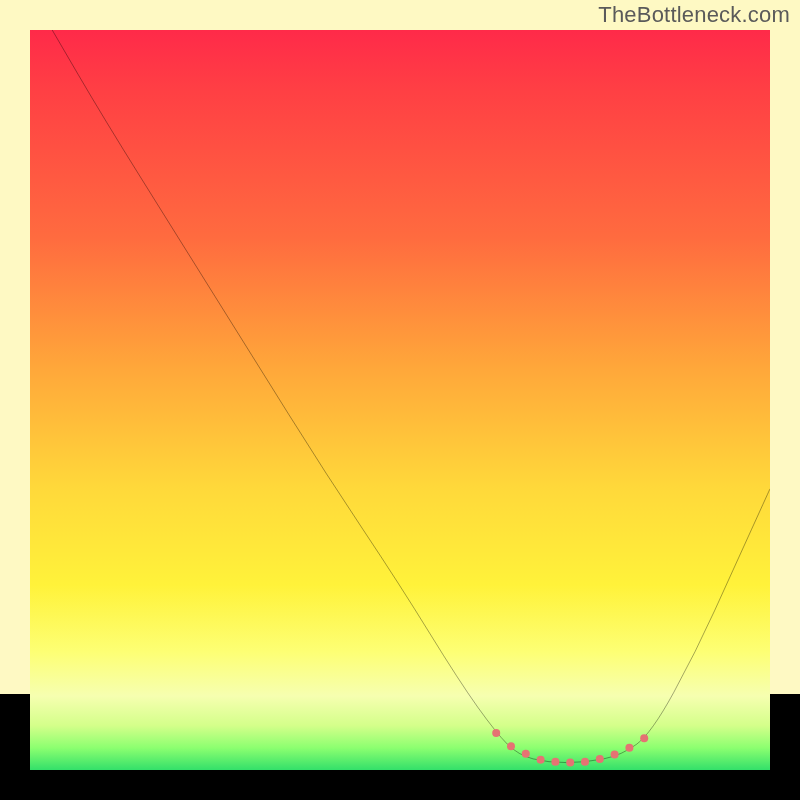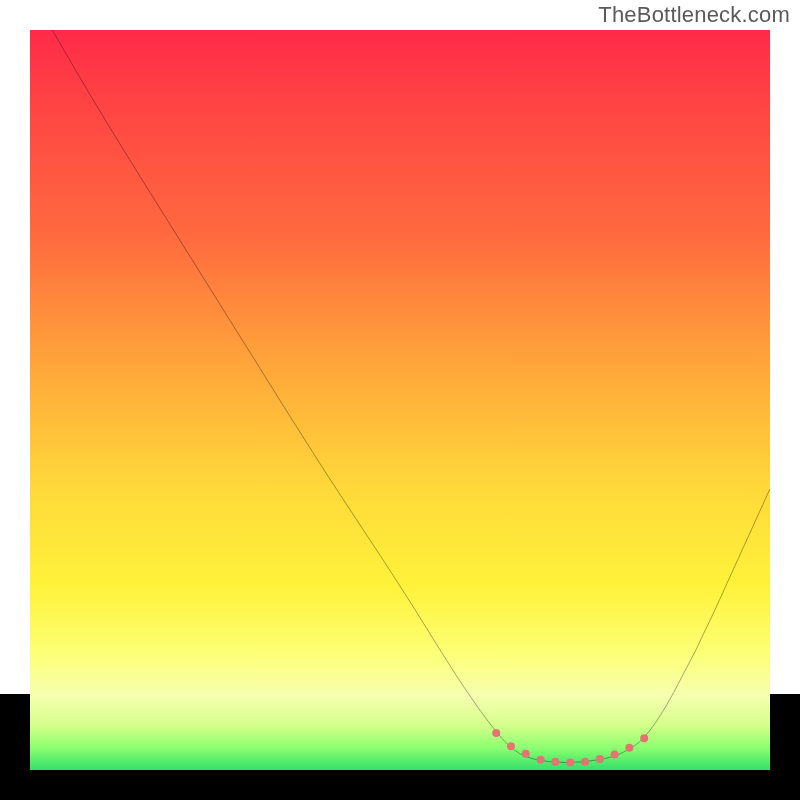--- a/index.html
+++ b/index.html
@@ -8,21 +8,21 @@
     width: 800px;
     height: 800px;
     background: #000;
     overflow: hidden;
     font-family: Arial, Helvetica, sans-serif;
   }
   .outer {
     position: relative;
     width: 800px;
     height: 694px;
-    background: #ffffff;
+    background: #fef9c3;
   }
   .watermark {
     position: absolute;
     top: 2px;
     right: 10px;
     color: #5a5a5a;
     font-size: 22px;
     font-weight: 500;
     letter-spacing: 0.2px;
     z-index: 5;

